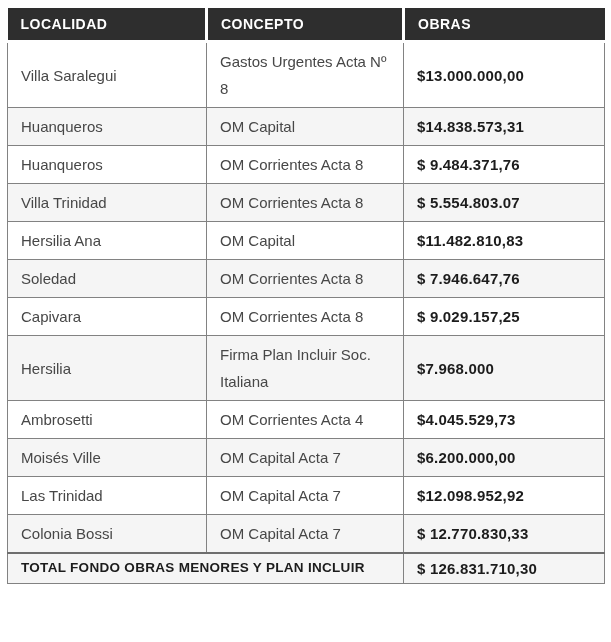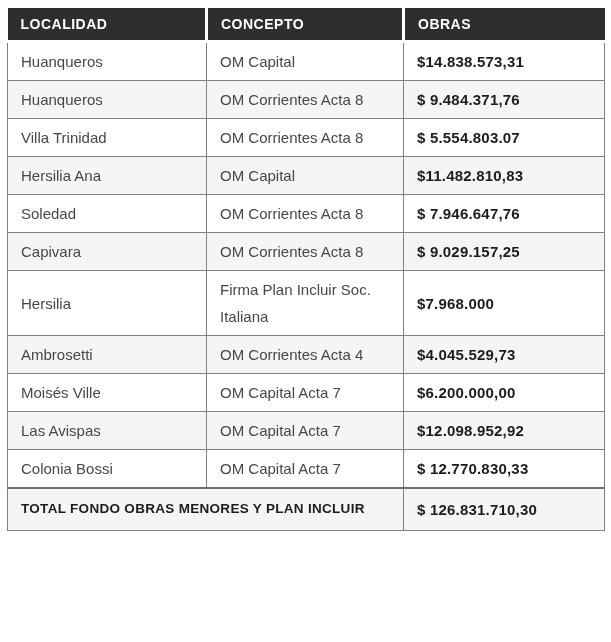--- a/index.html
+++ b/index.html
@@ -53,21 +53,21 @@
   }
   td.monto, tfoot td {
     font-weight: bold;
     color: var(--monto-text, #1c1c1c);
     letter-spacing: 0.2px;
   }
   tfoot td {
     border: 1.5px solid var(--border, #828282);
     border-top: 2px solid #6e6e6e;
     background: var(--row-stripe, #f5f5f5);
-    padding: 7px 13px;
+    padding: 1px 13px;
     font-size: 15px;
     line-height: 1.8;
   }
   tfoot td.total-label {
     font-size: 13.5px;
     letter-spacing: 0.3px;
   }
 </style>
 </head>
 <body>
@@ -80,20 +80,25 @@
       <col class="c-monto">
     </colgroup>
     <thead>
       <tr>
         <th>LOCALIDAD</th>
         <th>CONCEPTO</th>
         <th>OBRAS</th>
       </tr>
     </thead>
     <tbody>
+        <tr>
+          <td>Villa Saralegui</td>
+          <td>Gastos Urgentes Acta Nº 8</td>
+          <td class="monto">$13.000.000,00</td>
+        </tr>
         <tr>
           <td>Huanqueros</td>
           <td>OM Capital</td>
           <td class="monto">$14.838.573,31</td>
         </tr>
         <tr>
           <td>Huanqueros</td>
           <td>OM Corrientes Acta 8</td>
           <td class="monto">$ 9.484.371,76</td>
         </tr>
@@ -126,21 +131,21 @@
           <td>Ambrosetti</td>
           <td>OM Corrientes Acta 4</td>
           <td class="monto">$4.045.529,73</td>
         </tr>
         <tr>
           <td>Moisés Ville</td>
           <td>OM Capital Acta 7</td>
           <td class="monto">$6.200.000,00</td>
         </tr>
         <tr>
-          <td>Las Avispas</td>
+          <td>Las Trinidad</td>
           <td>OM Capital Acta 7</td>
           <td class="monto">$12.098.952,92</td>
         </tr>
         <tr>
           <td>Colonia Bossi</td>
           <td>OM Capital Acta 7</td>
           <td class="monto">$ 12.770.830,33</td>
         </tr>
       </tbody>
     <tfoot>

